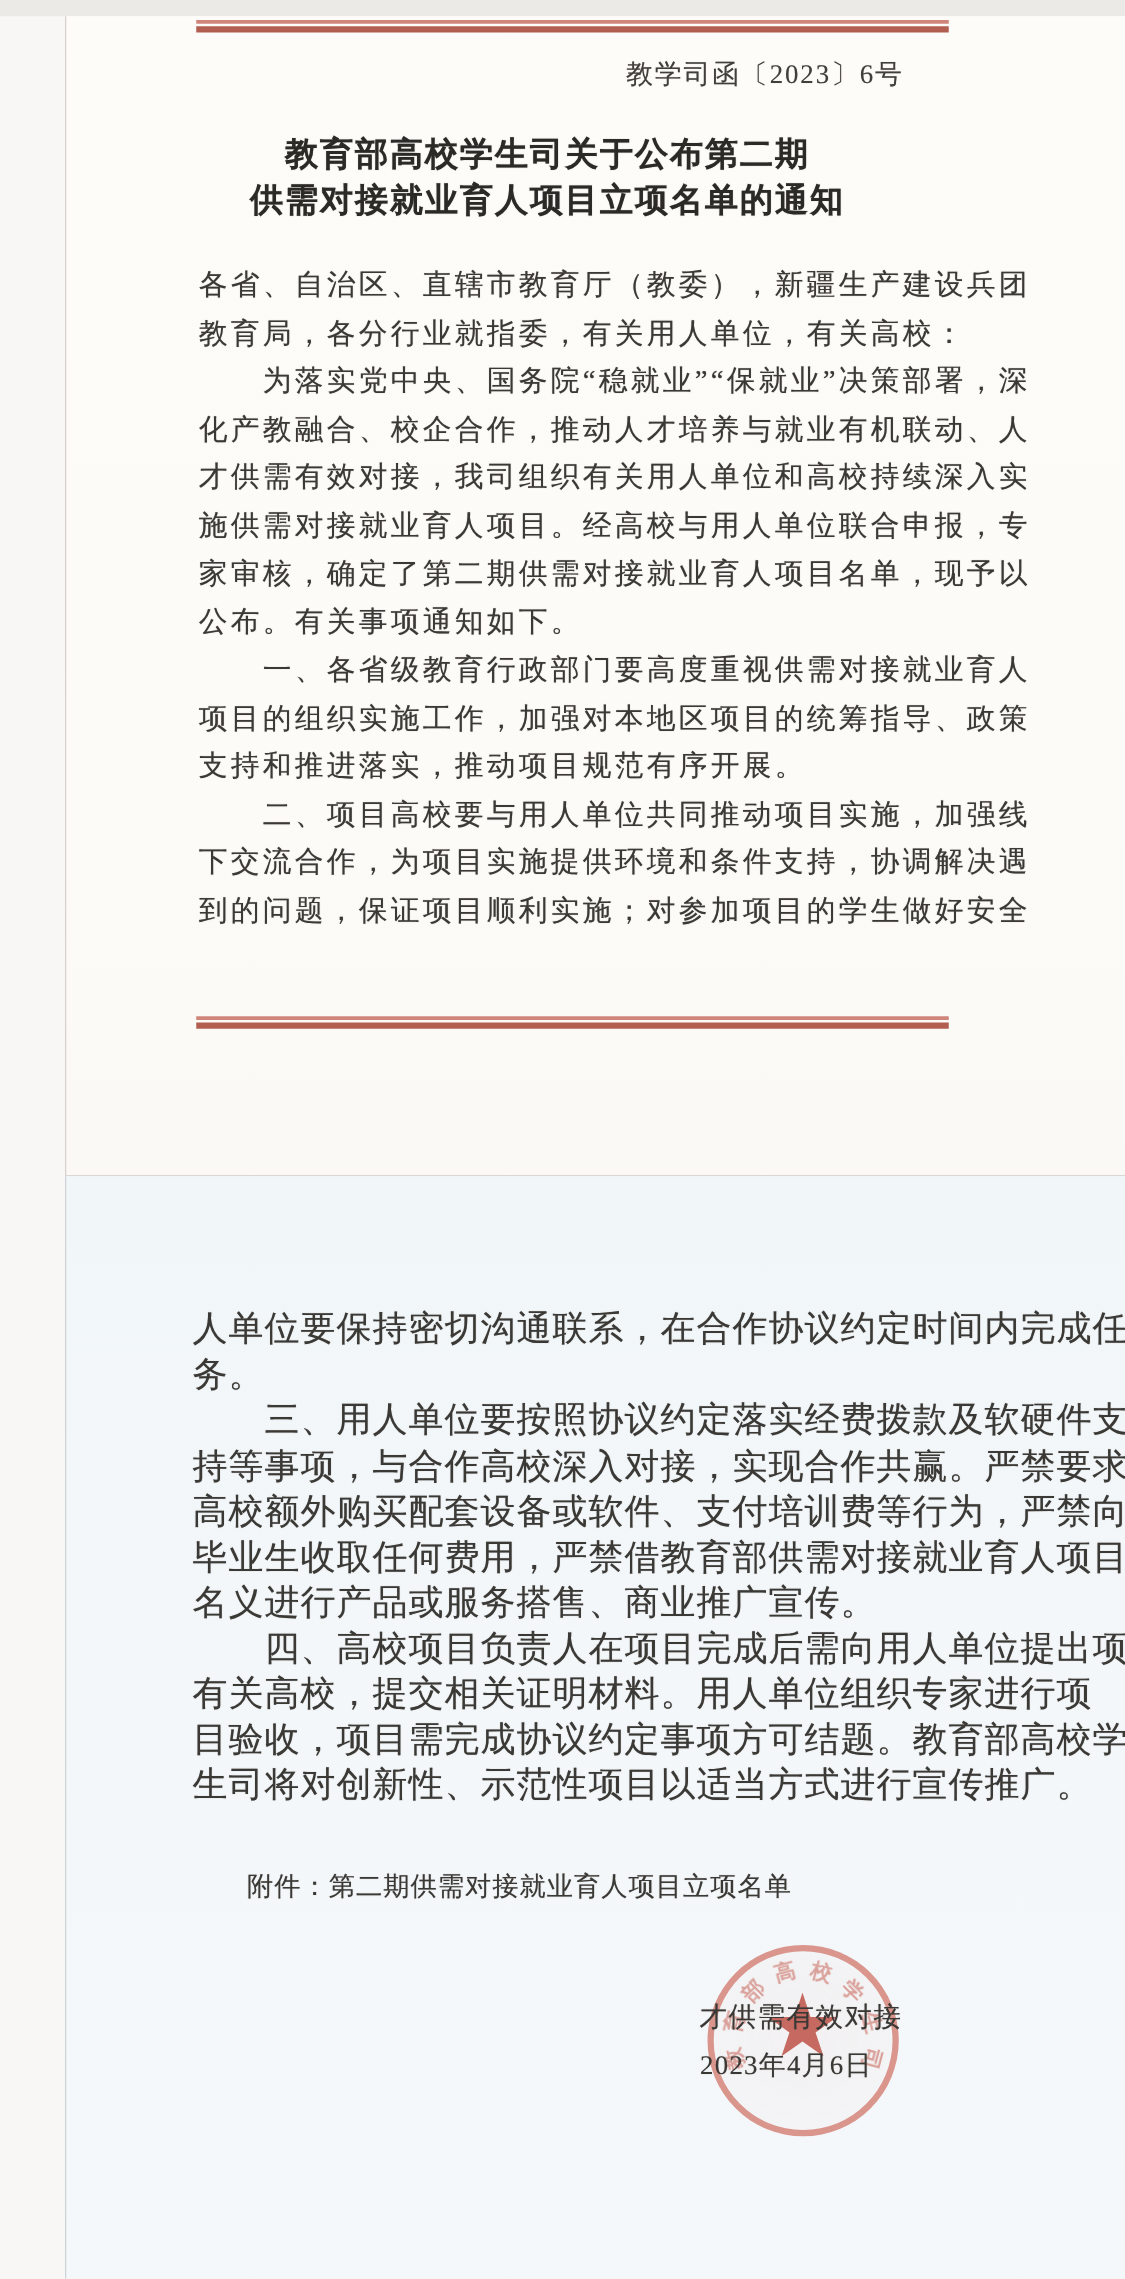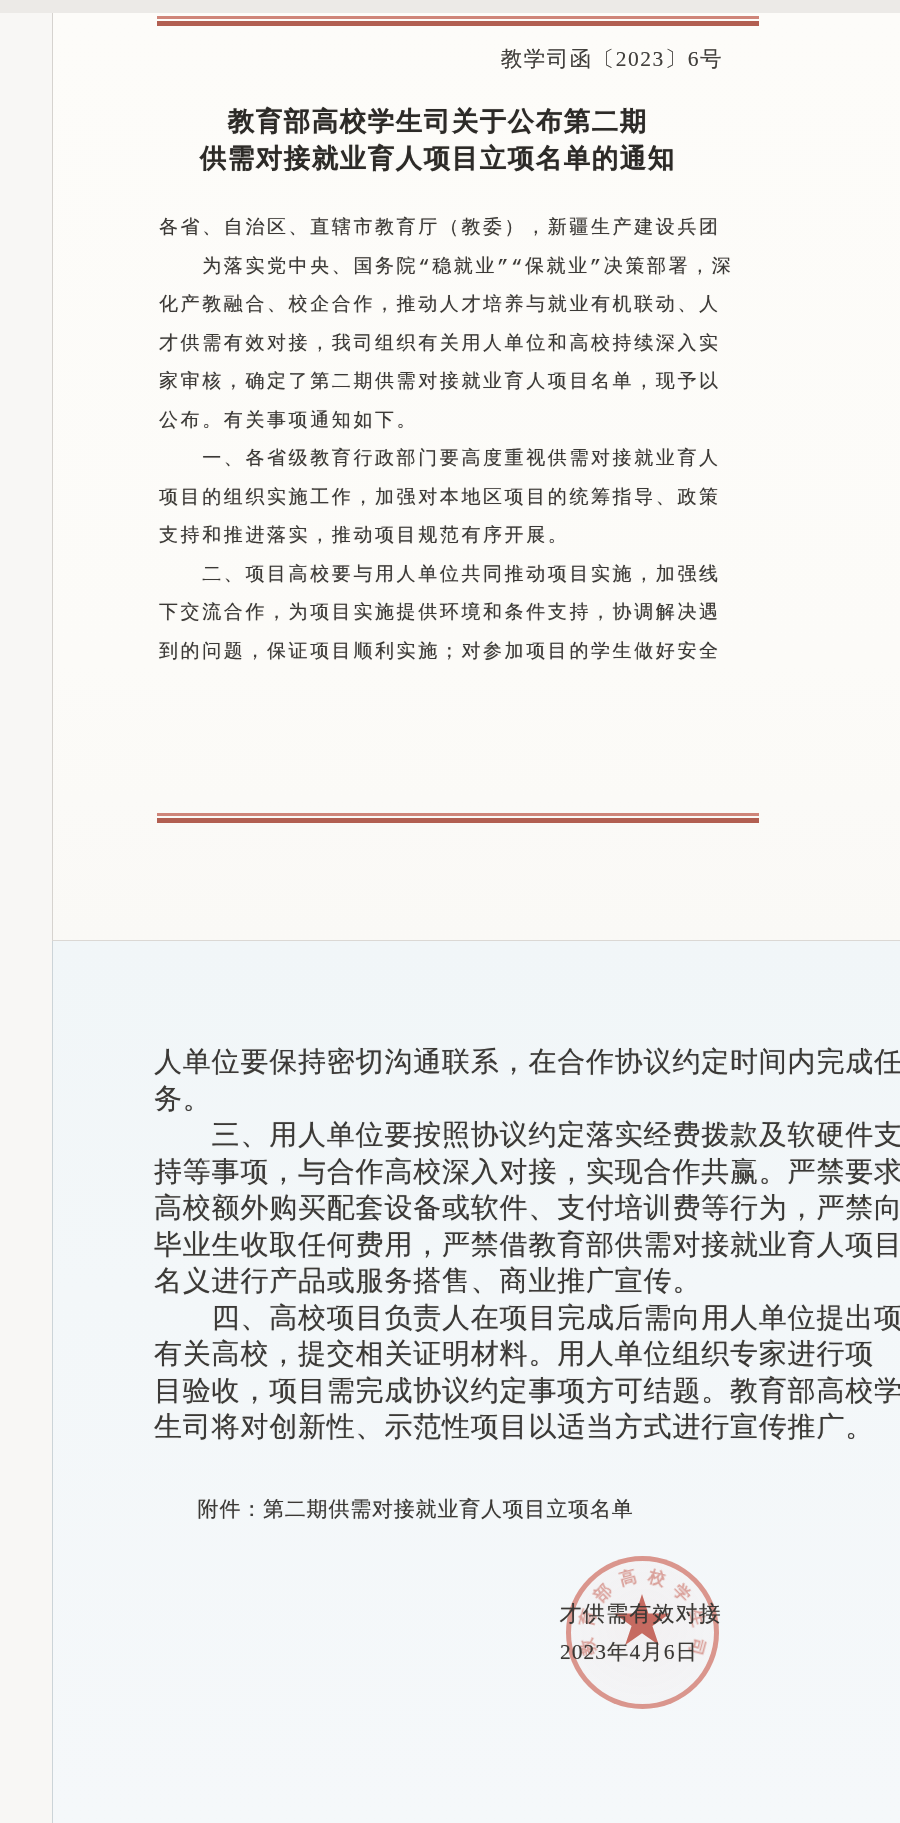--- a/index.html
+++ b/index.html
@@ -33,21 +33,21 @@
   }
   .title{
     position:absolute;left:78px;top:92px;width:614px;margin:0;
     text-align:center;font-size:26.5px;font-weight:700;color:#2c2a27;
     line-height:37px;letter-spacing:1.5px;
     text-shadow:0 0 .7px rgba(40,38,34,.55);
   }
   .bodyblock{position:absolute;color:#3b3936;text-shadow:0 0 .7px rgba(66,62,56,.5);}
   .body1{
     left:106px;top:196px;width:620px;
-    font-size:19px;line-height:38.5px;letter-spacing:2.6px;
+    font-size:23px;line-height:38.5px;letter-spacing:2.6px;
   }
   .body2{
     left:101px;top:105px;width:600px;
     font-size:28px;line-height:36.5px;letter-spacing:.8px;
   }
   .attachment{
     position:absolute;left:101px;top:1495px;width:600px;
     font-size:21px;color:#3b3936;letter-spacing:.8px;
     text-shadow:0 0 .7px rgba(66,62,56,.5);
   }
@@ -73,40 +73,42 @@
     position:absolute;left:42px;top:33px;width:58px;height:56px;
     background:rgba(186,72,60,.8);
     clip-path:polygon(50% 0%,61% 35%,98% 35%,68% 57%,79% 91%,50% 70%,21% 91%,32% 57%,2% 35%,39% 35%);
     filter:blur(.4px);
   }
   .seal-arc{position:absolute;left:0;top:0;width:100%;height:100%;}
   .seal-arc span{
     position:absolute;font-size:17px;font-weight:700;
     color:rgba(197,92,80,.55);filter:blur(.3px);
   }
-  .line{white-space:pre;font-family:Liberation Mono, monospace;}
+  .line{white-space:pre;}
 </style>
 </head>
 <body>
 
 <div class="top-strip"></div>
 
 <section class="page page1">
   <div class="rule rule-top-light"></div>
   <div class="rule rule-top-dark"></div>
   <div class="doc-number">教学司函〔2023〕6号</div>
   <h1 class="title">
     <div class="line">教育部高校学生司关于公布第二期</div>
     <div class="line">供需对接就业育人项目立项名单的通知</div>
   </h1>
   <div class="bodyblock body1">
       <div class="line">各省、自治区、直辖市教育厅（教委），新疆生产建设兵团</div>
+      <div class="line">教育局，各分行业就指委，有关用人单位，有关高校：</div>
       <div class="line">　　为落实党中央、国务院“稳就业”“保就业”决策部署，深</div>
       <div class="line">化产教融合、校企合作，推动人才培养与就业有机联动、人</div>
       <div class="line">才供需有效对接，我司组织有关用人单位和高校持续深入实</div>
+      <div class="line">施供需对接就业育人项目。经高校与用人单位联合申报，专</div>
       <div class="line">家审核，确定了第二期供需对接就业育人项目名单，现予以</div>
       <div class="line">公布。有关事项通知如下。</div>
       <div class="line">　　一、各省级教育行政部门要高度重视供需对接就业育人</div>
       <div class="line">项目的组织实施工作，加强对本地区项目的统筹指导、政策</div>
       <div class="line">支持和推进落实，推动项目规范有序开展。</div>
       <div class="line">　　二、项目高校要与用人单位共同推动项目实施，加强线</div>
       <div class="line">下交流合作，为项目实施提供环境和条件支持，协调解决遇</div>
       <div class="line">到的问题，保证项目顺利实施；对参加项目的学生做好安全</div>
     </div>
   <div class="rule rule-bottom-light"></div>

